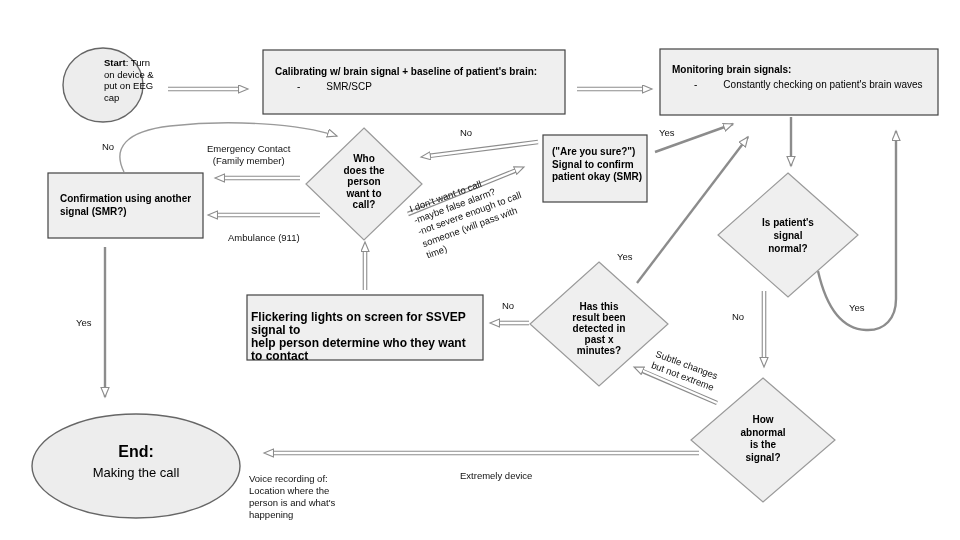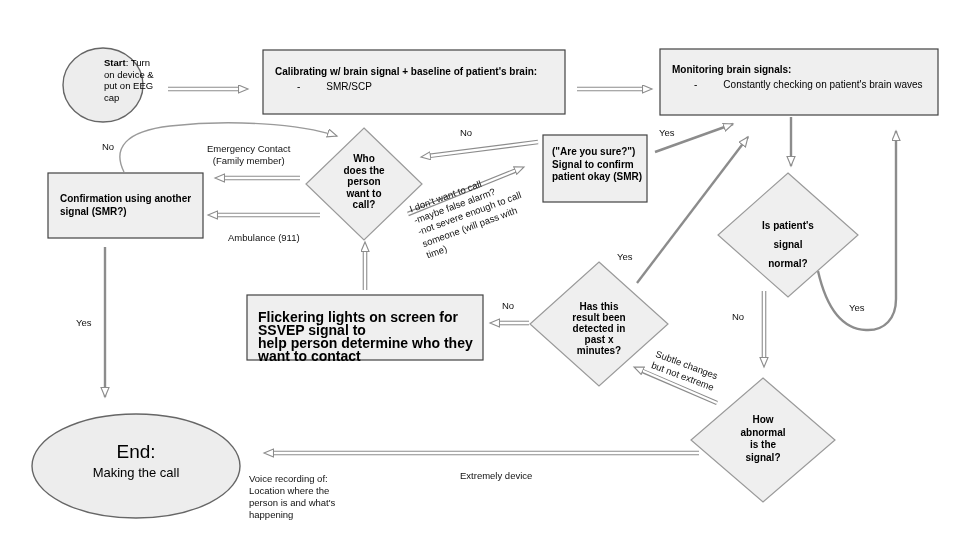--- a/index.html
+++ b/index.html
@@ -12,21 +12,21 @@
   .pre{white-space:pre-line;}
   .b{font-weight:bold;}
   .center{text-align:center;}
   .node-text{font-weight:bold;font-size:10px;}
   .label{font-size:9.5px;line-height:12px;color:#111;}
   .rot-neg{transform:rotate(-20deg);transform-origin:0 0;}
   .rot-pos{transform:rotate(20.5deg);transform-origin:0 0;}
   .bullet-row{margin-top:3px;padding-left:22px;font-weight:normal;}
   .bullet-row .bt{margin-left:26px;}
   .nowrap{white-space:nowrap;}
-  .end-title{display:block;font-size:19px;font-weight:normal;line-height:22px;}
+  .end-title{display:block;font-size:16px;font-weight:bold;line-height:22px;}
   .end-sub{display:block;font-size:13px;line-height:20px;}
   svg .shape-rect{fill:#efefef;stroke:#424242;stroke-width:1.2;}
   svg .shape-diamond{fill:#efefef;stroke:#9a9a9a;stroke-width:1.2;}
   svg .shape-round{fill:#ededed;stroke:#666;stroke-width:1.4;}
   svg .edge-under{stroke:#8c8c8c;stroke-width:4.6;fill:none;}
   svg .edge-over{stroke:#ffffff;stroke-width:2.4;fill:none;}
   svg .edge-solid{stroke:#8c8c8c;stroke-width:2.4;fill:none;}
   svg .edge-thin{stroke:#9a9a9a;stroke-width:1.4;fill:none;}
 </style>
 </head>
@@ -127,24 +127,24 @@
 
   <div class="txt node-text pre center" style="left:324px;top:153px;width:80px;line-height:11.5px;">Who
 does the
 person
 want to
 call?</div>
 
   <div class="txt node-text pre" style="left:60px;top:192px;width:140px;line-height:13px;">Confirmation using another
 signal (SMR?)</div>
 
-  <div class="txt node-text pre" style="left:258px;top:311px;width:228px;font-size:14px;line-height:13px;">Flickering lights on screen for SSVEP signal to
+  <div class="txt node-text pre" style="left:251px;top:311px;width:228px;font-size:12px;line-height:13px;">Flickering lights on screen for SSVEP signal to
 help person determine who they want to contact</div>
 
-  <div class="txt node-text pre center" style="left:738px;top:216px;width:100px;line-height:19px;">Is patient's
+  <div class="txt node-text pre center" style="left:738px;top:216px;width:100px;line-height:13px;">Is patient's
 signal
 normal?</div>
 
   <div class="txt node-text pre center" style="left:559px;top:293px;width:80px;line-height:11px;margin-top:8px;">Has this
 result been
 detected in
 past x
 minutes?</div>
 
   <div class="txt node-text pre center" style="left:723px;top:414px;width:80px;line-height:12.5px;">How

